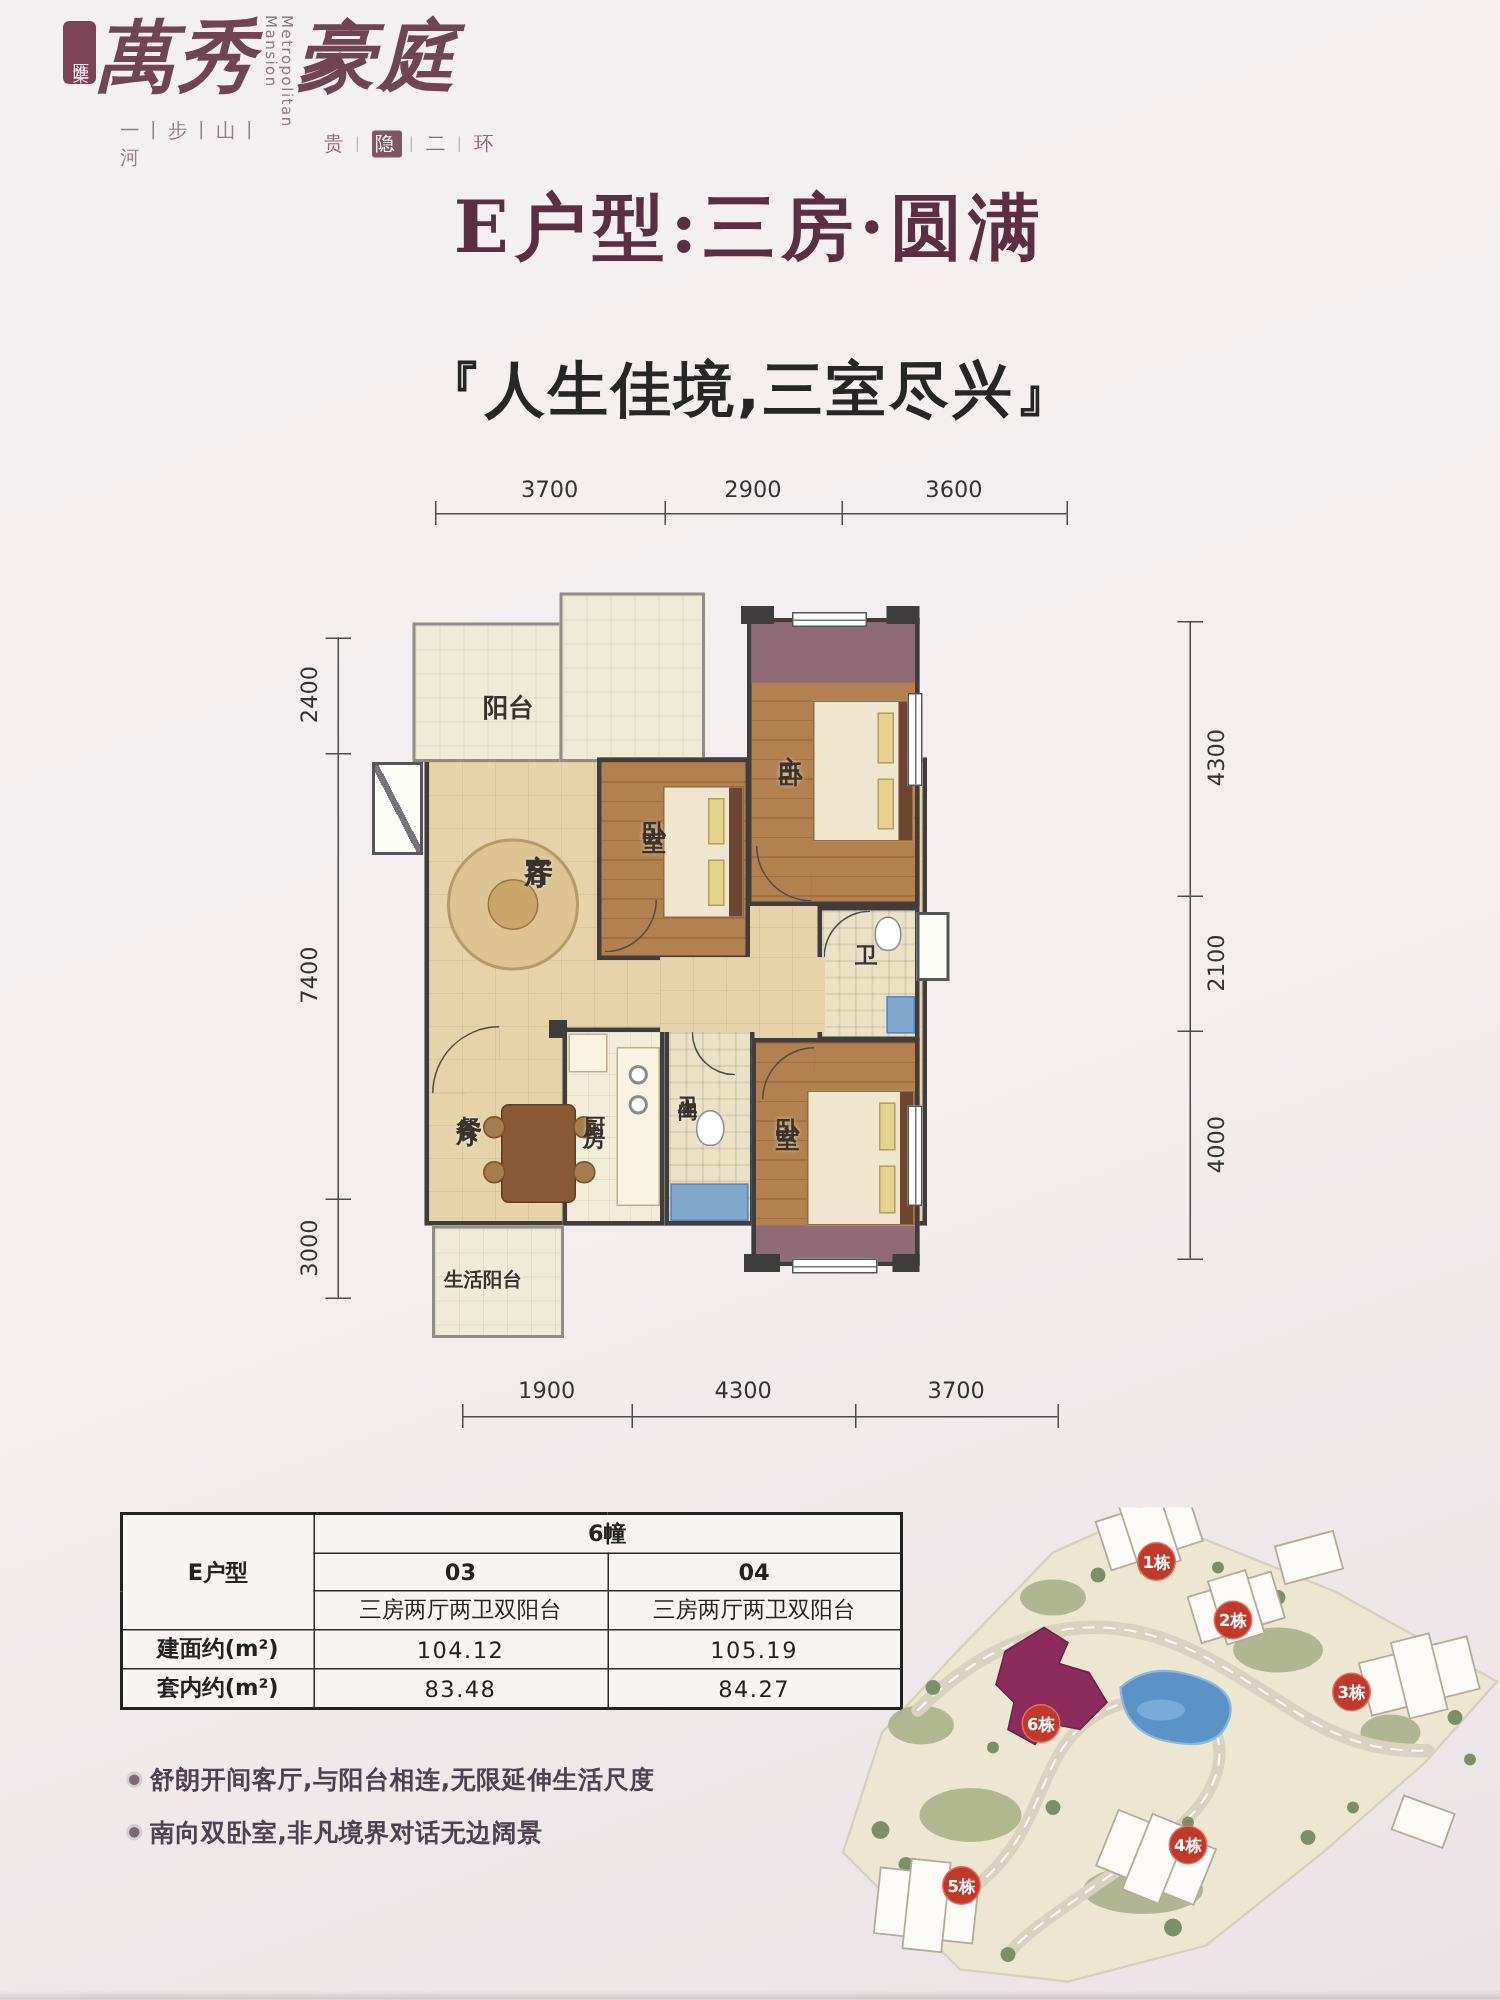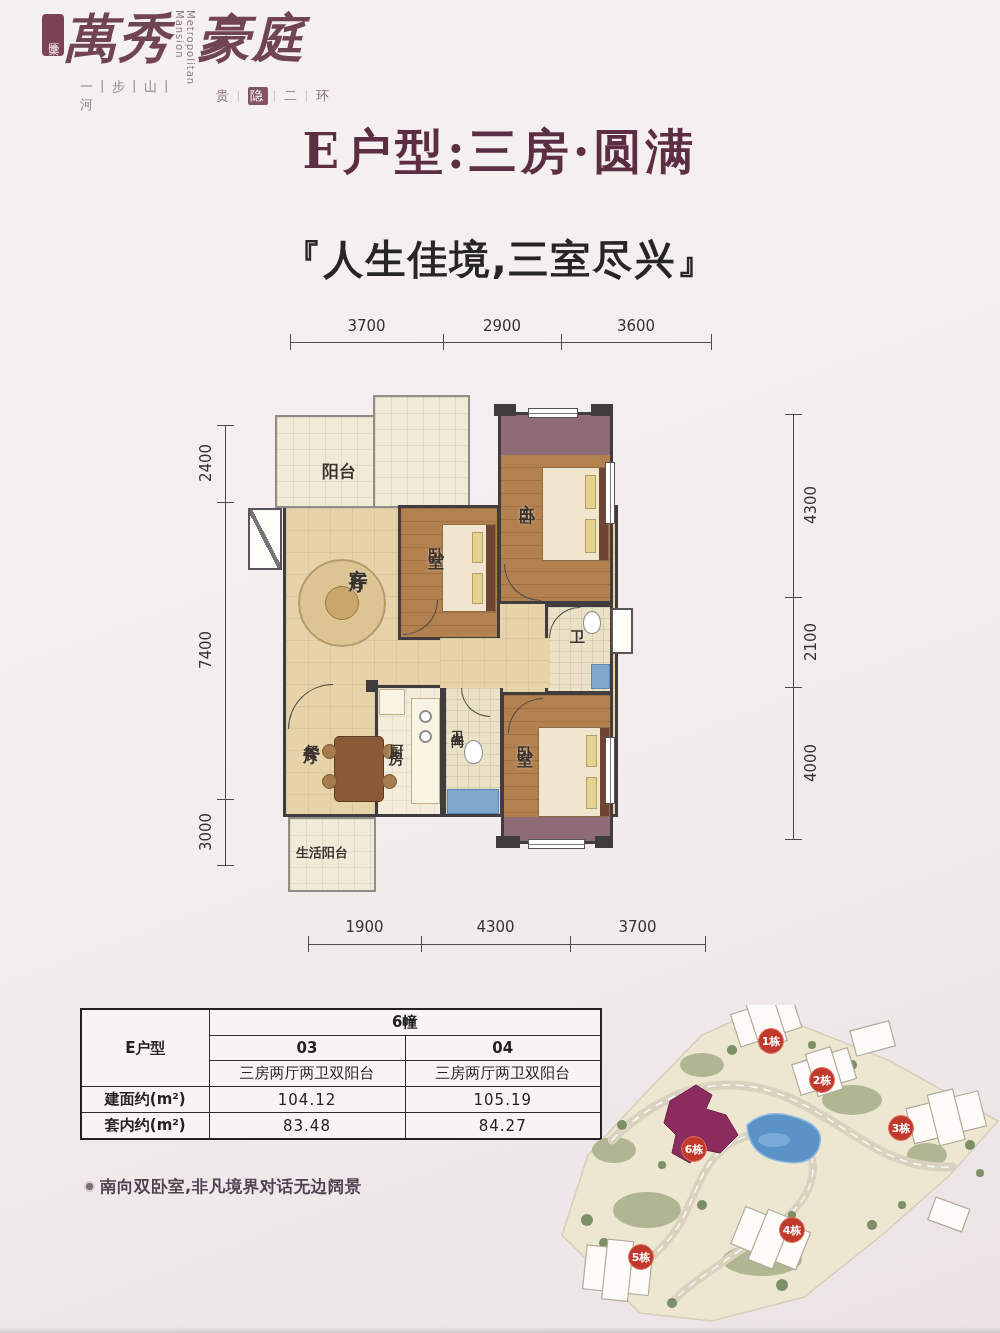--- a/index.html
+++ b/index.html
@@ -268,20 +268,24 @@
       <td class="t-num">83.48</td>
       <td class="t-num">84.27</td>
     </tr>
   </tbody>
     </table>
 
   <div class="review">
     <ul>
       <li>
           <span class="dot"></span>
+          <span>舒朗开间客厅,与阳台相连,无限延伸生活尺度</span>
+        </li>
+      <li>
+          <span class="dot"></span>
           <span>南向双卧室,非凡境界对话无边阔景</span>
         </li>
 
     </ul>
   </div>
 
   <svg class="sitemap" viewBox="0 0 448 328">
     <path d="M208,4 L338,56 L446,116 L398,170 L330,230 L252,292 L160,316 L88,308 L10,230 L36,150 L86,96 L150,30 Z" fill="#ede6d1" stroke="#d6cfba" stroke-width="1.5"></path>
     <g opacity="0.85">
       <ellipse cx="95" cy="205" rx="34" ry="18" fill="#a6ae86"></ellipse>

